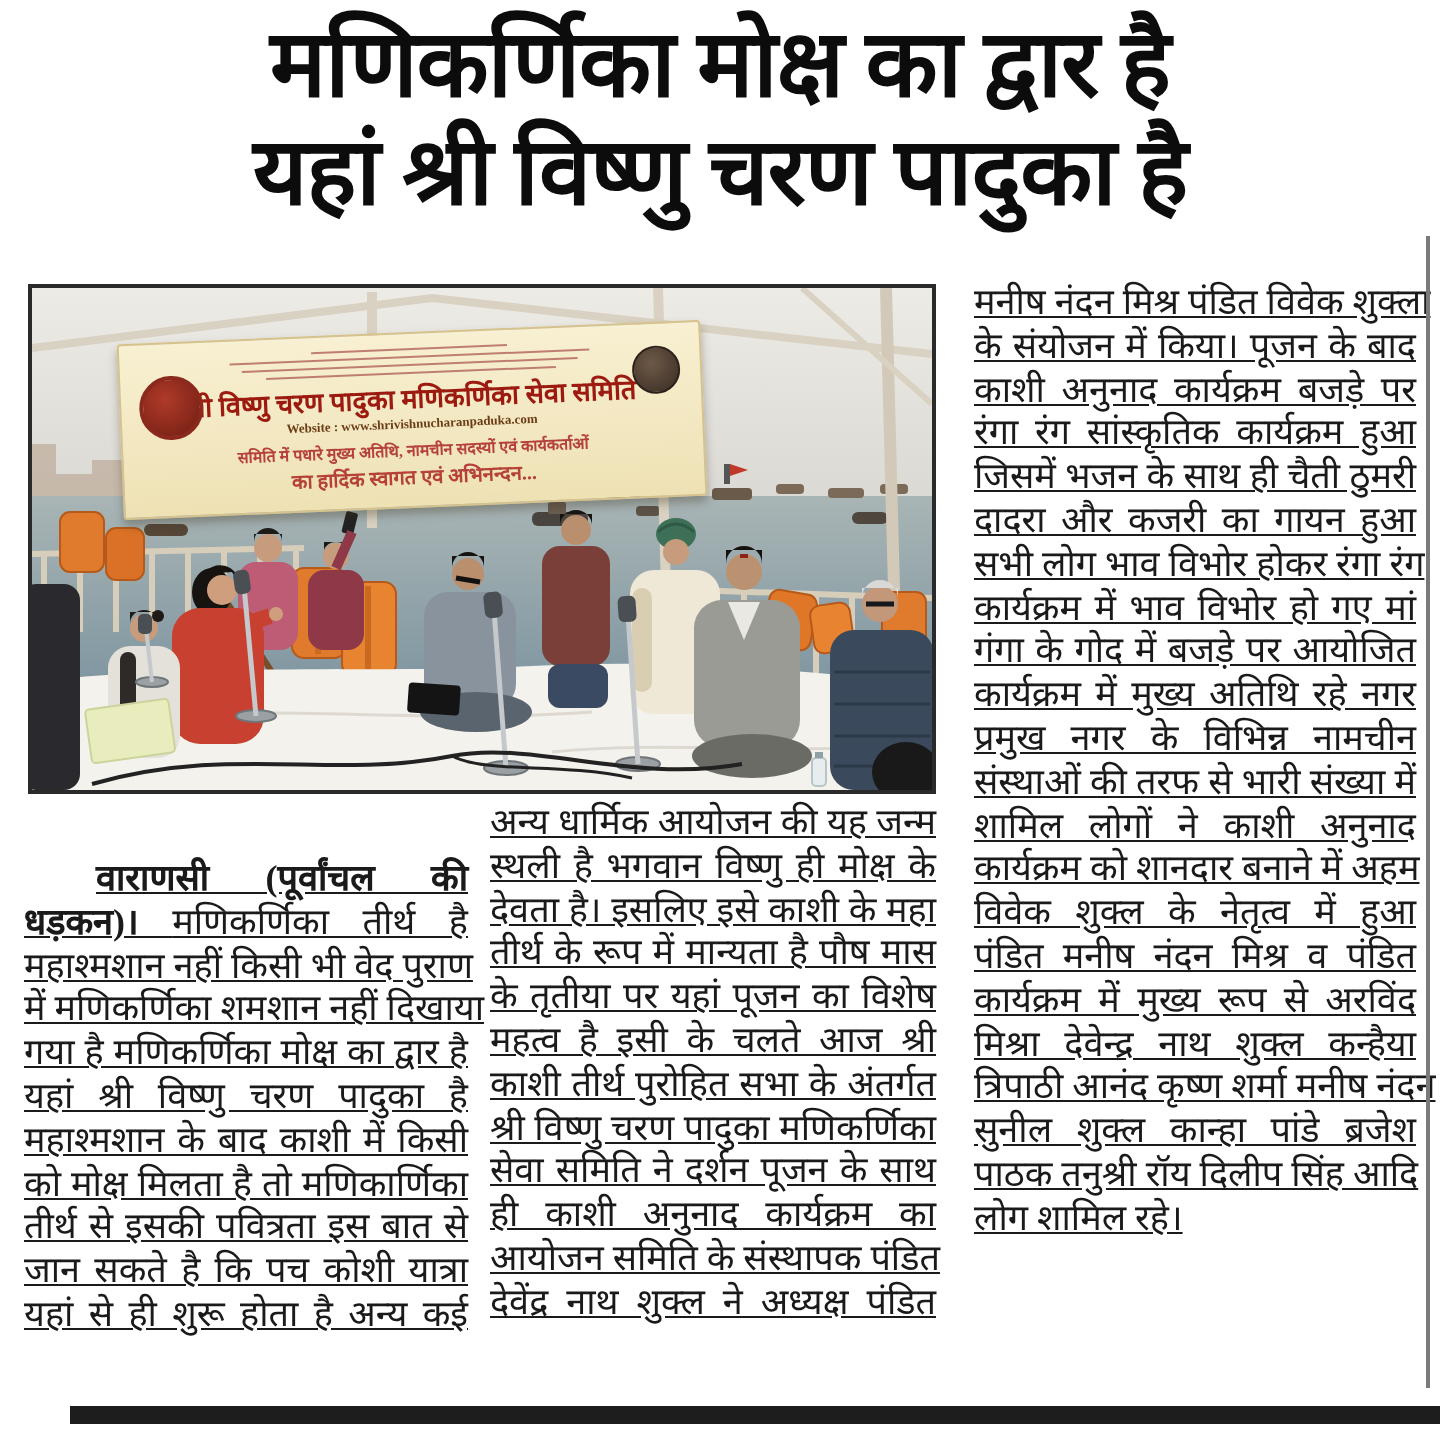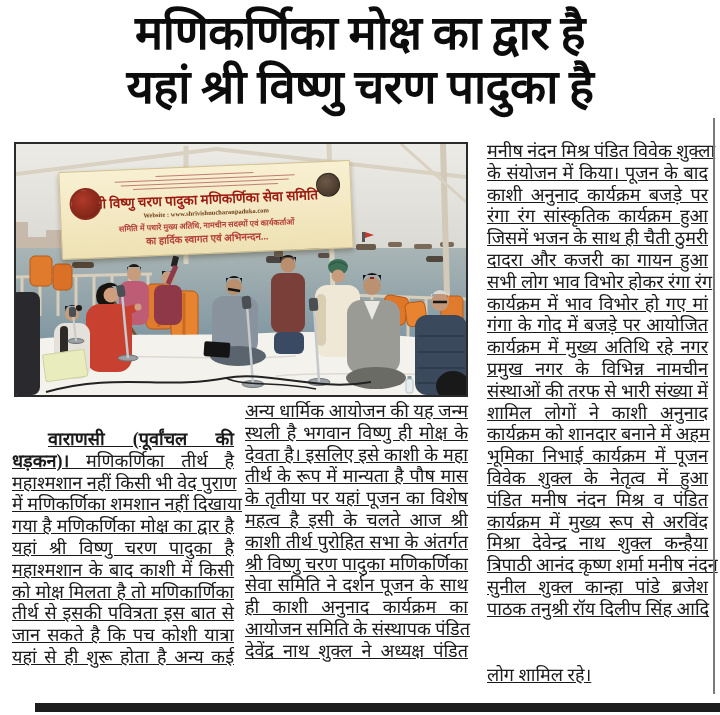--- a/index.html
+++ b/index.html
@@ -43,21 +43,21 @@
     background:radial-gradient(circle at 40% 35%,#b03a2a,#6f1d12);border:2px solid #8b2a1c;}
   .logo-right{right:10px;top:11px;width:22px;height:22px;
     background:radial-gradient(circle at 40% 35%,#6d5947,#392c23);border:1px solid #2c221b;}
 
   
   .col{position:absolute;font-size:18px;color:#1a1a1a;text-decoration:underline;}
   .col .line{
     height:21.8px;line-height:21.8px;white-space:nowrap;
     text-align:justify;text-align-last:justify;
   }
-  .col .line.short{text-align-last:left;margin-top:44px;}
+  .col .line.short{text-align-last:left;}
   .col .line.indent{text-indent:36px;}
   .col .line.bold{font-weight:bold;margin-top:28px;}
   .col .line b{font-weight:bold;}
   #col-left{left:12px;top:401px;width:222px;}
   #col-middle{left:245px;top:401px;width:223px;}
   #col-right{left:487px;top:141px;width:221px;}
 
   .right-rule{position:absolute;left:713px;top:118px;width:2px;height:576px;background:#7a7a7a;}
   .bottom-bar{position:absolute;left:35px;top:703px;width:685px;height:9px;background:#1d1d1d;}
 </style>
@@ -321,21 +321,20 @@
       <div class="line">जिसमें भजन के साथ ही चैती ठुमरी</div>
       <div class="line">दादरा और कजरी का गायन हुआ</div>
       <div class="line">सभी लोग भाव विभोर होकर रंगा रंग</div>
       <div class="line">कार्यक्रम में भाव विभोर हो गए मां</div>
       <div class="line">गंगा के गोद में बजड़े पर आयोजित</div>
       <div class="line">कार्यक्रम में मुख्य अतिथि रहे नगर</div>
       <div class="line">प्रमुख नगर के विभिन्न नामचीन</div>
       <div class="line">संस्थाओं की तरफ से भारी संख्या में</div>
       <div class="line">शामिल लोगों ने काशी अनुनाद</div>
       <div class="line">कार्यक्रम को शानदार बनाने में अहम</div>
-      <div class="line">भूमिका निभाई कार्यक्रम में पूजन</div>
       <div class="line">विवेक शुक्ल के नेतृत्व में हुआ</div>
       <div class="line">पंडित मनीष नंदन मिश्र व पंडित</div>
       <div class="line">कार्यक्रम में मुख्य रूप से अरविंद</div>
       <div class="line">मिश्रा देवेन्द्र नाथ शुक्ल कन्हैया</div>
       <div class="line">त्रिपाठी आनंद कृष्ण शर्मा मनीष नंदन</div>
       <div class="line">सुनील शुक्ल कान्हा पांडे ब्रजेश</div>
       <div class="line">पाठक तनुश्री रॉय दिलीप सिंह आदि</div>
       <div class="line short">लोग शामिल रहे।</div>
     </div>
 

